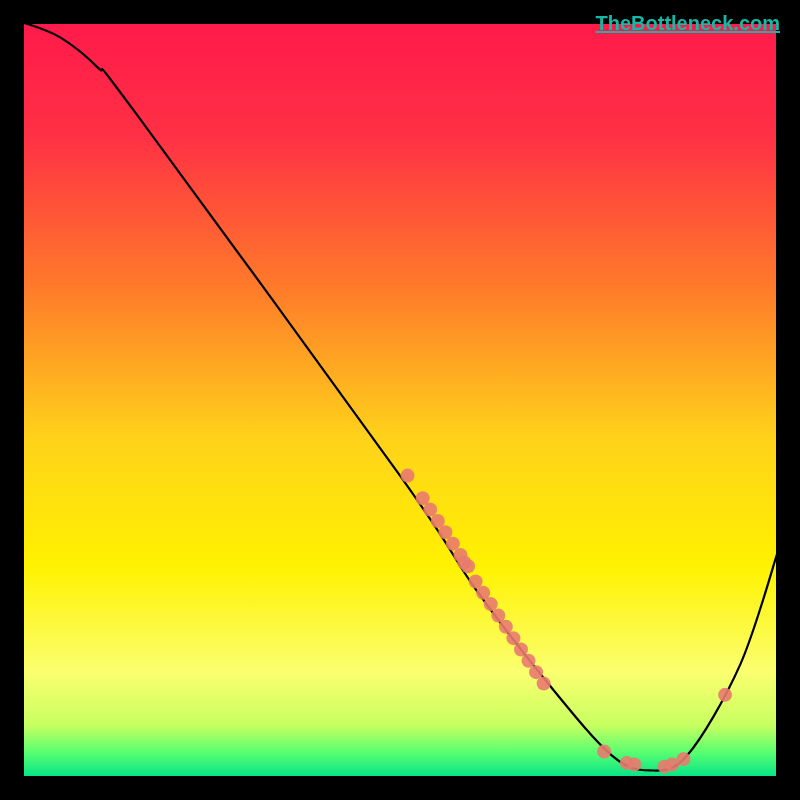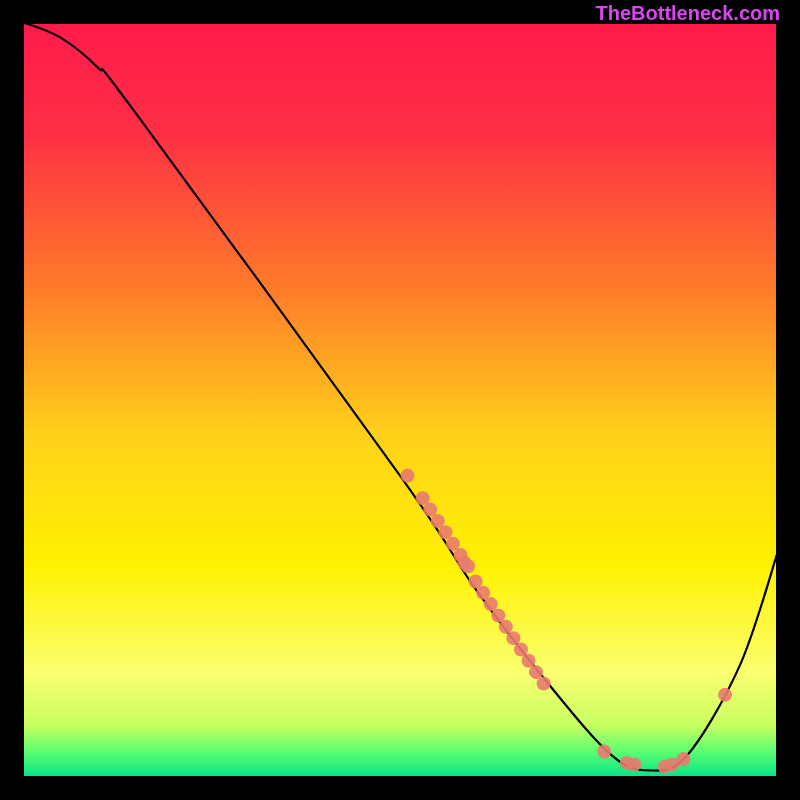--- a/index.html
+++ b/index.html
@@ -5,26 +5,27 @@
   html, body {
     margin: 0;
     padding: 0;
     width: 800px;
     height: 800px;
     background: #000;
     font-family: Arial, sans-serif;
   }
   .watermark {
     position: absolute;
-    top: 2px;
+    top: 12px;
     right: 20px;
-    color: #d946ef;
+    color: #14b8a6;
     font-size: 20px;
     font-weight: bold;
     z-index: 10;
+    text-decoration: underline;
   }
   .frame {
     position: absolute;
     left: 22px;
     top: 22px;
     width: 756px;
     height: 756px;
     box-sizing: border-box;
   }
   svg {

